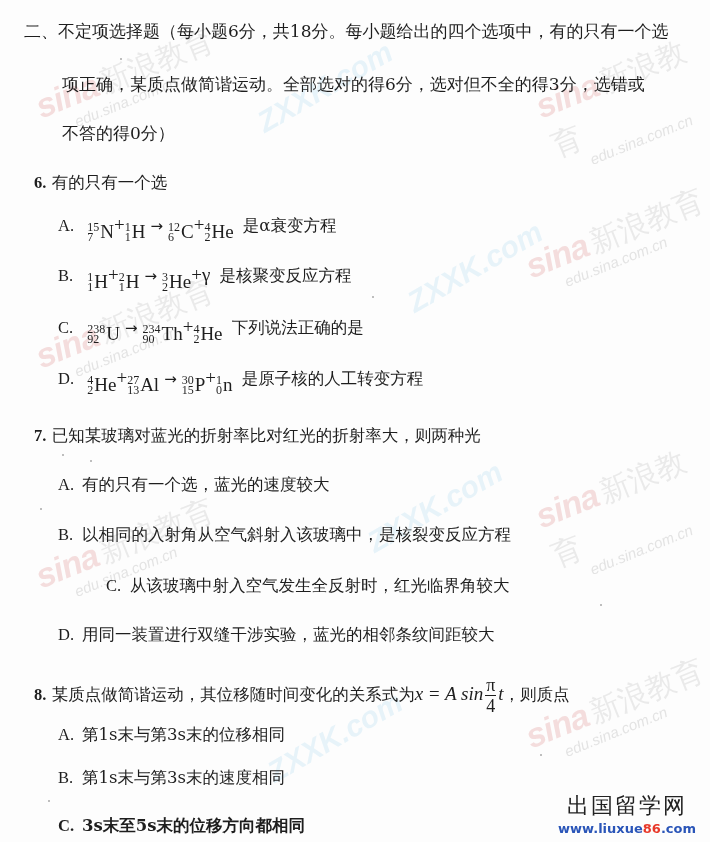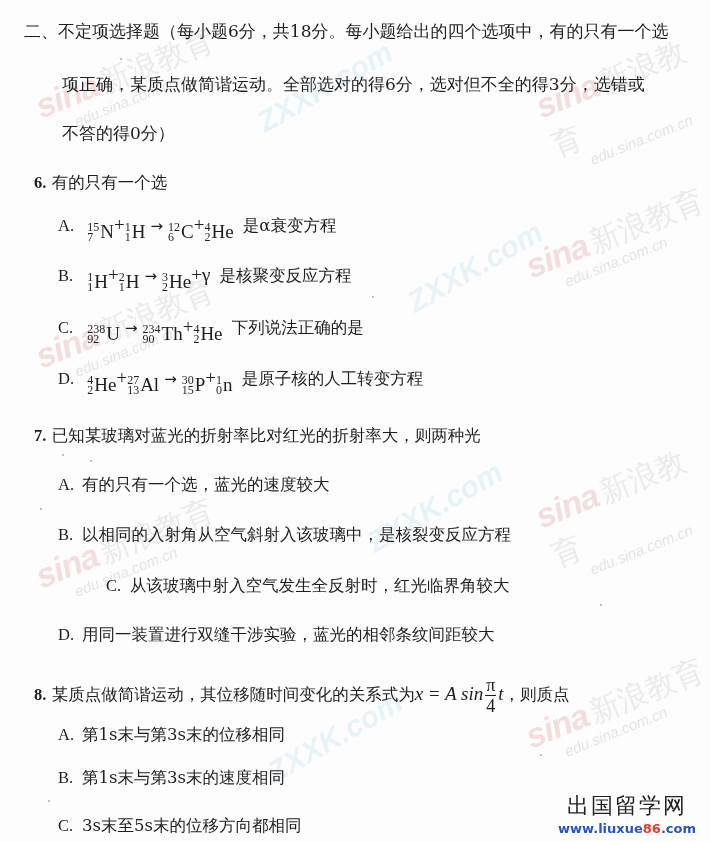--- a/index.html
+++ b/index.html
@@ -134,21 +134,21 @@
 <div class="line opt" style="top:624px;"><span class="lbl">D.</span><span>用同一装置进行双缝干涉实验，蓝光的相邻条纹间距较大</span></div>
 
 <div class="line q" style="top:672px; line-height:44px;">
   <span class="n">8.</span> <span>某质点做简谐运动，其位移随时间变化的关系式为</span><span class="math">x = A sin</span><span class="frac">
       <span class="num">π</span>
       <span>4</span>
     </span><span class="math">t</span><span>，则质点</span>
 </div>
 <div class="line opt" style="top:724px;"><span class="lbl">A.</span><span>第1s末与第3s末的位移相同</span></div>
 <div class="line opt" style="top:767px;"><span class="lbl">B.</span><span>第1s末与第3s末的速度相同</span></div>
-<div class="line opt" style="top:815px;"><span class="lbl">C.</span><span>3s末至5s末的位移方向都相同</span></div>
+<div class="line opt" style="top:815px;font-weight:bold;"><span class="lbl">C.</span><span>3s末至5s末的位移方向都相同</span></div>
 
 <div class="site">
   <div class="t">出国留学网</div>
   <div class="u"><span>www.liuxue</span><span class="hl">86</span><span>.com</span></div>
 </div>
 
 <div class="speck" style="left:120px;top:58px;"></div>
 <div class="speck" style="left:372px;top:296px;"></div>
 <div class="speck" style="left:62px;top:454px;"></div>
 <div class="speck" style="left:90px;top:460px;"></div>

